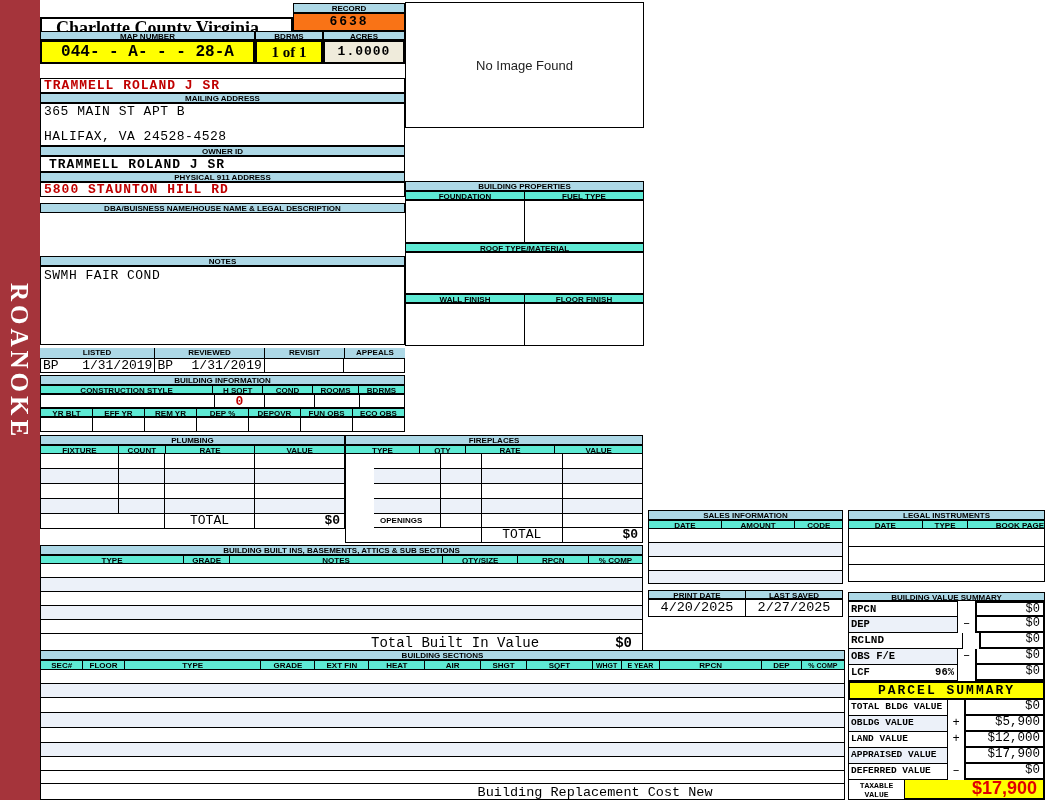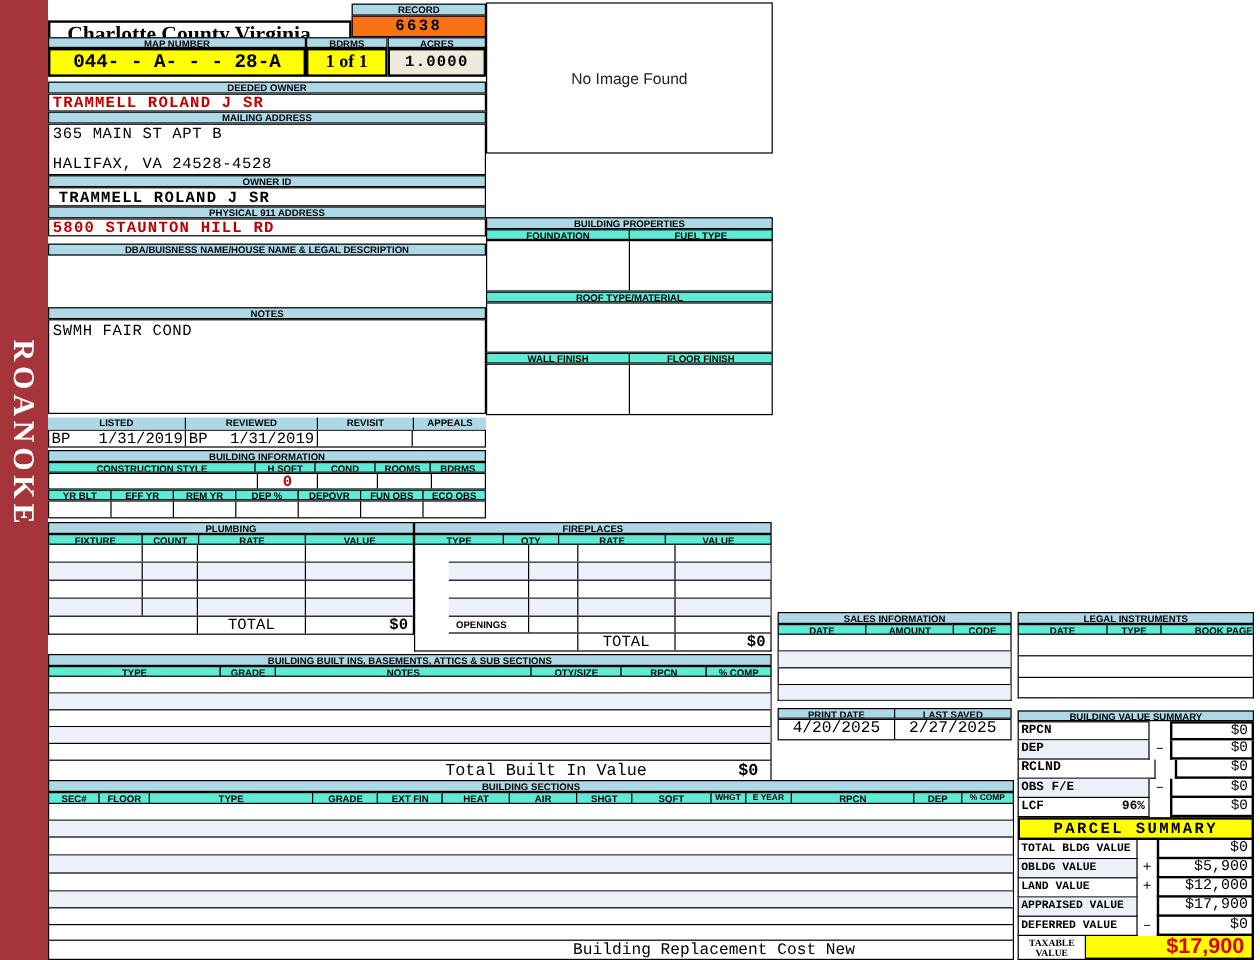--- a/index.html
+++ b/index.html
@@ -39,21 +39,20 @@
   <div class="abs hdr" style="left:293px;top:3px;width:112px;height:10px;">RECORD</div>
   <div class="abs box mono b" style="left:293px;top:13px;width:112px;height:18px;background:#f97316;font-size:13px;line-height:16px;text-align:center;letter-spacing:2px;">6638</div>
 
   <div class="abs hdr" style="left:40px;top:31px;width:215px;height:9px;">MAP NUMBER</div>
   <div class="abs hdr" style="left:255px;top:31px;width:68px;height:9px;">BDRMS</div>
   <div class="abs hdr" style="left:323px;top:31px;width:82px;height:9px;">ACRES</div>
   <div class="abs box2 mono b" style="left:40px;top:40px;width:215px;height:24px;background:#FFFF00;font-size:16px;line-height:20px;text-align:center;">044- - A- - - 28-A</div>
   <div class="abs box2 b" style="left:255px;top:40px;width:68px;height:24px;background:#FFFF00;font-family:'Liberation Serif',serif;font-size:15px;line-height:20px;text-align:center;">1 of 1</div>
   <div class="abs box2 mono b" style="left:323px;top:40px;width:82px;height:24px;background:#EFEBDB;font-size:13px;line-height:20px;text-align:center;letter-spacing:1px;">1.0000</div>
 
-  <div class="abs hdr" style="left:40px;top:68px;width:365px;height:10px;">DEEDED OWNER</div>
   <div class="abs box mono b red" style="left:40px;top:78px;width:365px;height:15px;font-size:13px;line-height:14px;padding-left:3px;letter-spacing:1px;">TRAMMELL ROLAND J SR</div>
 
   <div class="abs hdr" style="left:40px;top:93px;width:365px;height:10px;">MAILING ADDRESS</div>
   <div class="abs box" style="left:40px;top:103px;width:365px;height:43px;">
     <div class="mono" style="font-size:13px;line-height:14px;padding:1px 0 0 3px;letter-spacing:0.5px;">365 MAIN ST  APT B</div>
     <div class="abs mono" style="left:3px;bottom:1px;font-size:13px;line-height:14px;letter-spacing:0.5px;">HALIFAX, VA 24528-4528</div>
   </div>
 
   <div class="abs hdr" style="left:40px;top:146px;width:365px;height:10px;">OWNER ID</div>
   <div class="abs box mono b" style="left:40px;top:156px;width:365px;height:16px;font-size:13px;line-height:15px;padding-left:8px;letter-spacing:1px;">TRAMMELL ROLAND J SR</div>
@@ -368,21 +367,21 @@
       <div class="mono b alt" style="width:100px;border:1px solid #000;border-top:none;font-size:9.5px;line-height:14px;padding-left:2px;box-sizing:border-box;">APPRAISED VALUE</div>
       <div class="mono" style="width:16px;font-size:12px;line-height:14px;text-align:center;"></div>
       <div class="mono" style="width:81px;border:2px solid #000;border-top:none;font-size:12.5px;line-height:12px;text-align:right;padding-right:3px;box-sizing:border-box;">$17,900</div>
     </div>
     <div class="trow" style="height:16px;">
       <div class="mono b" style="width:100px;border:1px solid #000;border-top:none;font-size:9.5px;line-height:14px;padding-left:2px;box-sizing:border-box;">DEFERRED VALUE</div>
       <div class="mono" style="width:16px;font-size:12px;line-height:14px;text-align:center;">–</div>
       <div class="mono" style="width:81px;border:2px solid #000;border-top:none;font-size:12.5px;line-height:12px;text-align:right;padding-right:3px;box-sizing:border-box;">$0</div>
     </div>
     <div class="trow" style="height:20px;">
-      <div class="mono b" style="width:57px;border:1px solid #000;border-top:none;font-size:8px;line-height:9px;text-align:center;padding-top:1px;box-sizing:border-box;font-family:Liberation Serif, serif;">
+      <div class="mono b" style="width:57px;border:1px solid #000;border-top:none;font-size:8px;line-height:9px;text-align:center;padding-top:1px;box-sizing:border-box;">
         <div>TAXABLE</div>
         <div>VALUE</div>
       </div>
       <div class="b" style="width:140px;background:#FFFF00;border:2px solid #000;border-top:none;border-left:none;font-size:18px;line-height:17px;text-align:right;padding-right:6px;box-sizing:border-box;color:#E00000;">$17,900</div>
     </div>
   </div>
 
 </div>
 
 </body></html>

